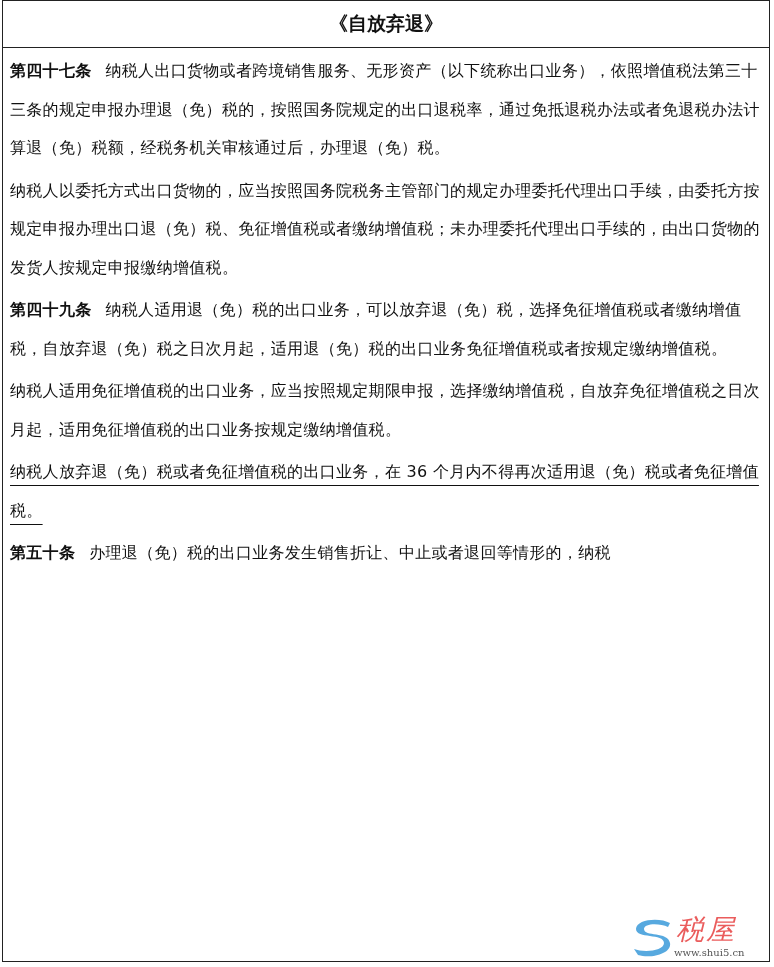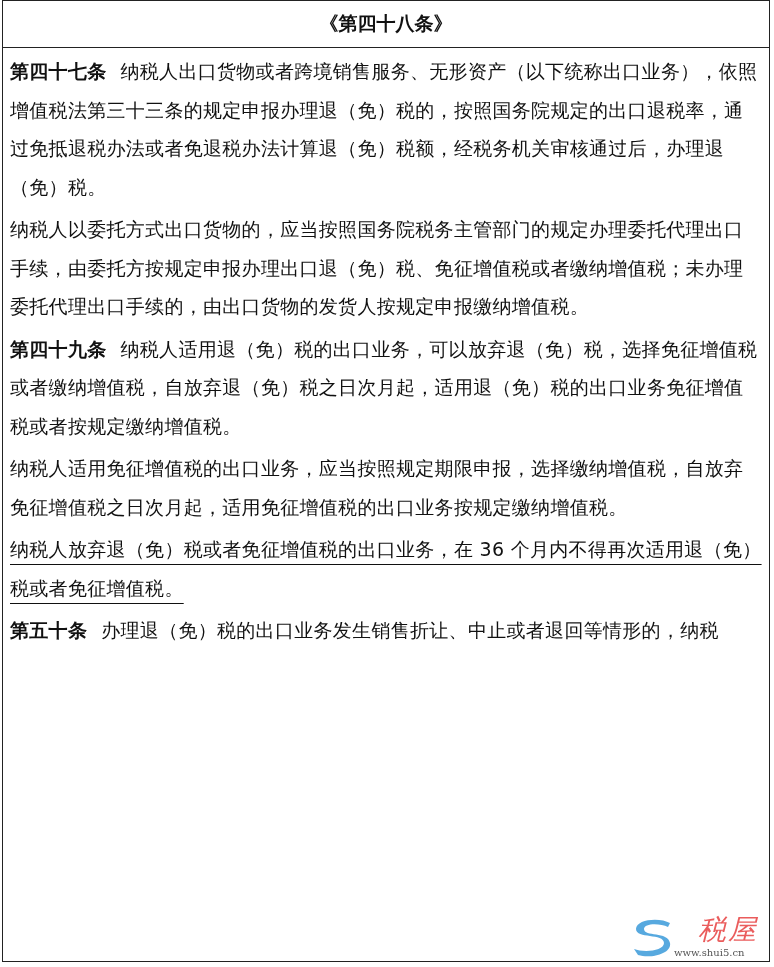--- a/index.html
+++ b/index.html
@@ -4,36 +4,36 @@
 <style>
   html, body { margin: 0; padding: 0; background: #ffffff; }
   body { width: 774px; height: 967px; position: relative; overflow: hidden;
          font-family: "DejaVu Sans", "Liberation Sans", sans-serif; color: #111; }
   .frame { position: absolute; left: 2px; top: 0; width: 768px; height: 962px;
            border: 1px solid #222; box-sizing: border-box; }
   .title-row { height: 46px; border-bottom: 1px solid #222; display: flex;
                align-items: center; justify-content: center; }
   .title { font-weight: bold; font-size: 19px; }
   .body { padding: 4px 7px 0 7px; }
-  .para { font-size: 19px; line-height: 38.5px; margin: 0 0 4px 0; letter-spacing: 0.3px; }
+  .para { font-size: 16px; line-height: 38.5px; margin: 0 0 4px 0; letter-spacing: 0.3px; }
   .art { font-weight: bold; margin-right: 14px; }
   .ul { text-decoration: underline; text-underline-offset: 8px; text-decoration-thickness: 1px; }
   .watermark { position: absolute; right: 4px; bottom: 2px; width: 140px; height: 54px; pointer-events: none; }
   .wm-s { position: absolute; left: 0; top: 6px; width: 44px; height: 40px; }
-  .wm-text { position: absolute; left: 68px; top: 0; color: #e84b4b; font-family: Liberation Mono, monospace;
+  .wm-text { position: absolute; left: 46px; top: 0; color: #e84b4b; font-family: Liberation Mono, monospace;
              font-size: 28px; font-style: italic; letter-spacing: 2px; opacity: 0.9; }
   .wm-url { position: absolute; left: 44px; top: 36px; font-size: 10px; color: #555;
             font-family: "DejaVu Serif", serif; }
 </style>
 </head>
 <body>
 
 <div class="frame">
   <div class="title-row">
-    <span class="title">《第四十八条》</span>
+    <span class="title">《自放弃退》</span>
   </div>
   <div class="body">
 
     <p class="para">
       <span class="art">第四十七条</span><span>纳税人出口货物或者跨境销售服务、无形资产（以下统称出口业务），依照增值税法第三十三条的规定申报办理退（免）税的，按照国务院规定的出口退税率，通过免抵退税办法或者免退税办法计算退（免）税额，经税务机关审核通过后，办理退（免）税。</span>
     </p>
 
     <p class="para">
       <span>纳税人以委托方式出口货物的，应当按照国务院税务主管部门的规定办理委托代理出口手续，由委托方按规定申报办理出口退（免）税、免征增值税或者缴纳增值税；未办理委托代理出口手续的，由出口货物的发货人按规定申报缴纳增值税。</span>
     </p>

